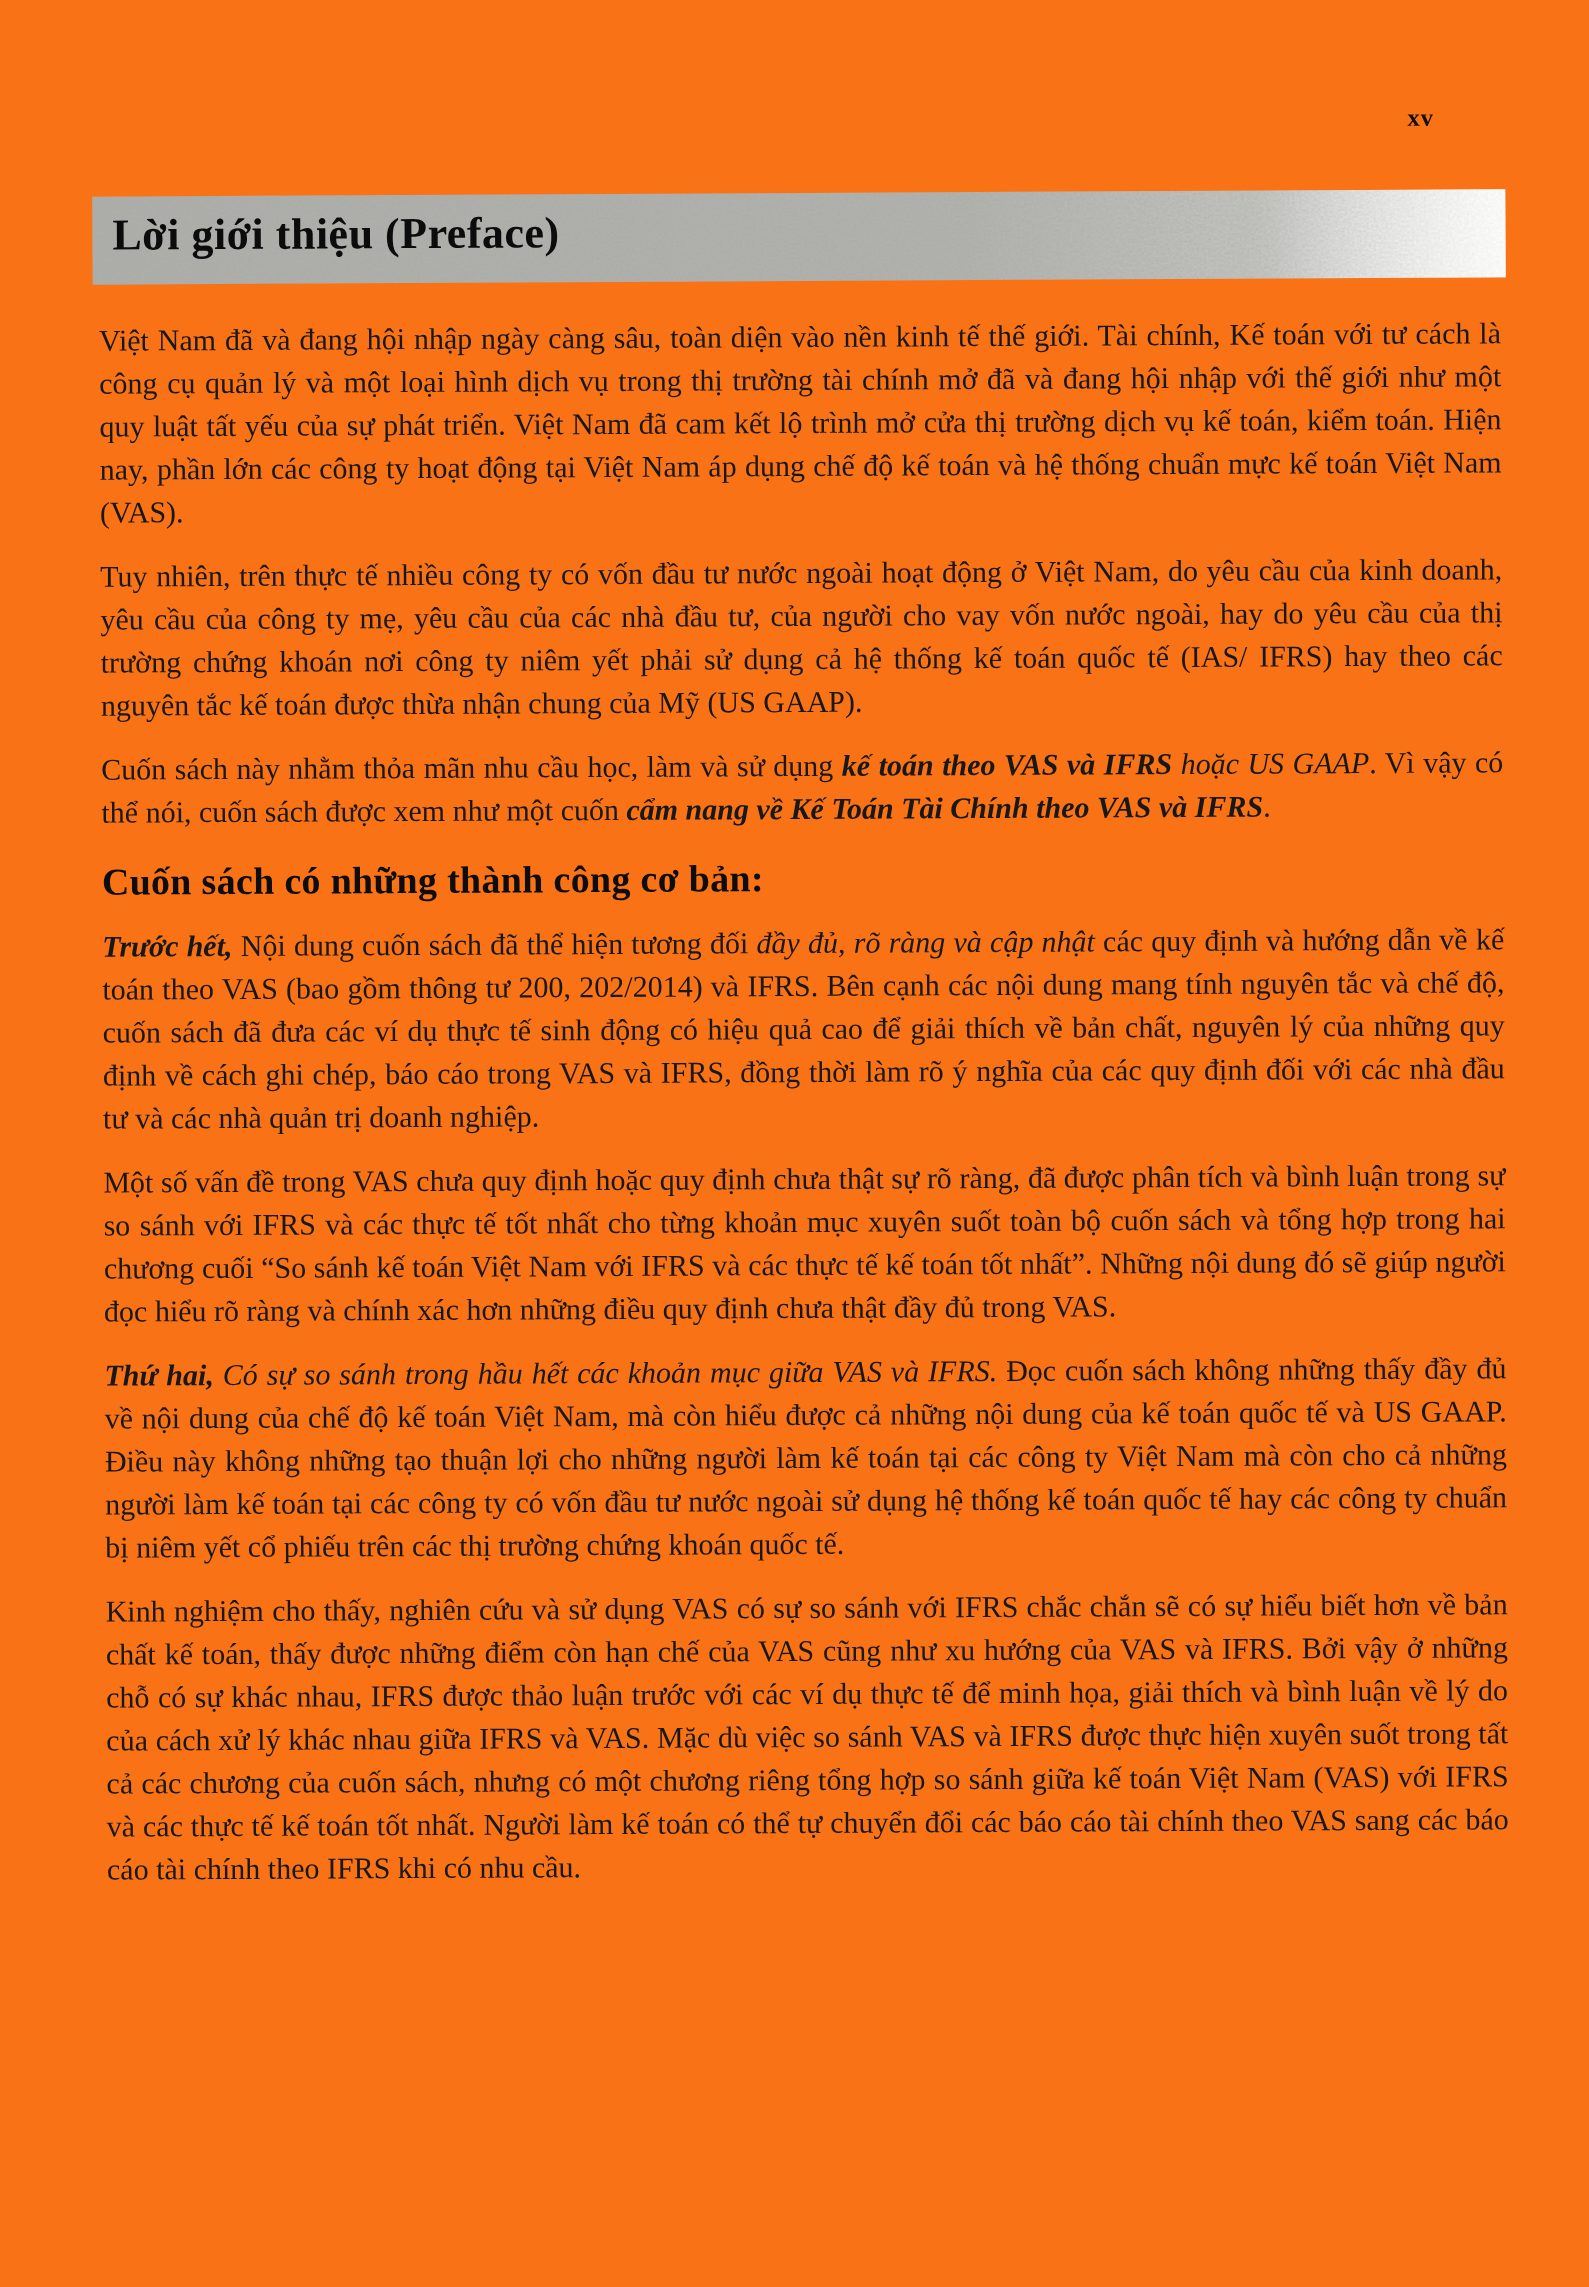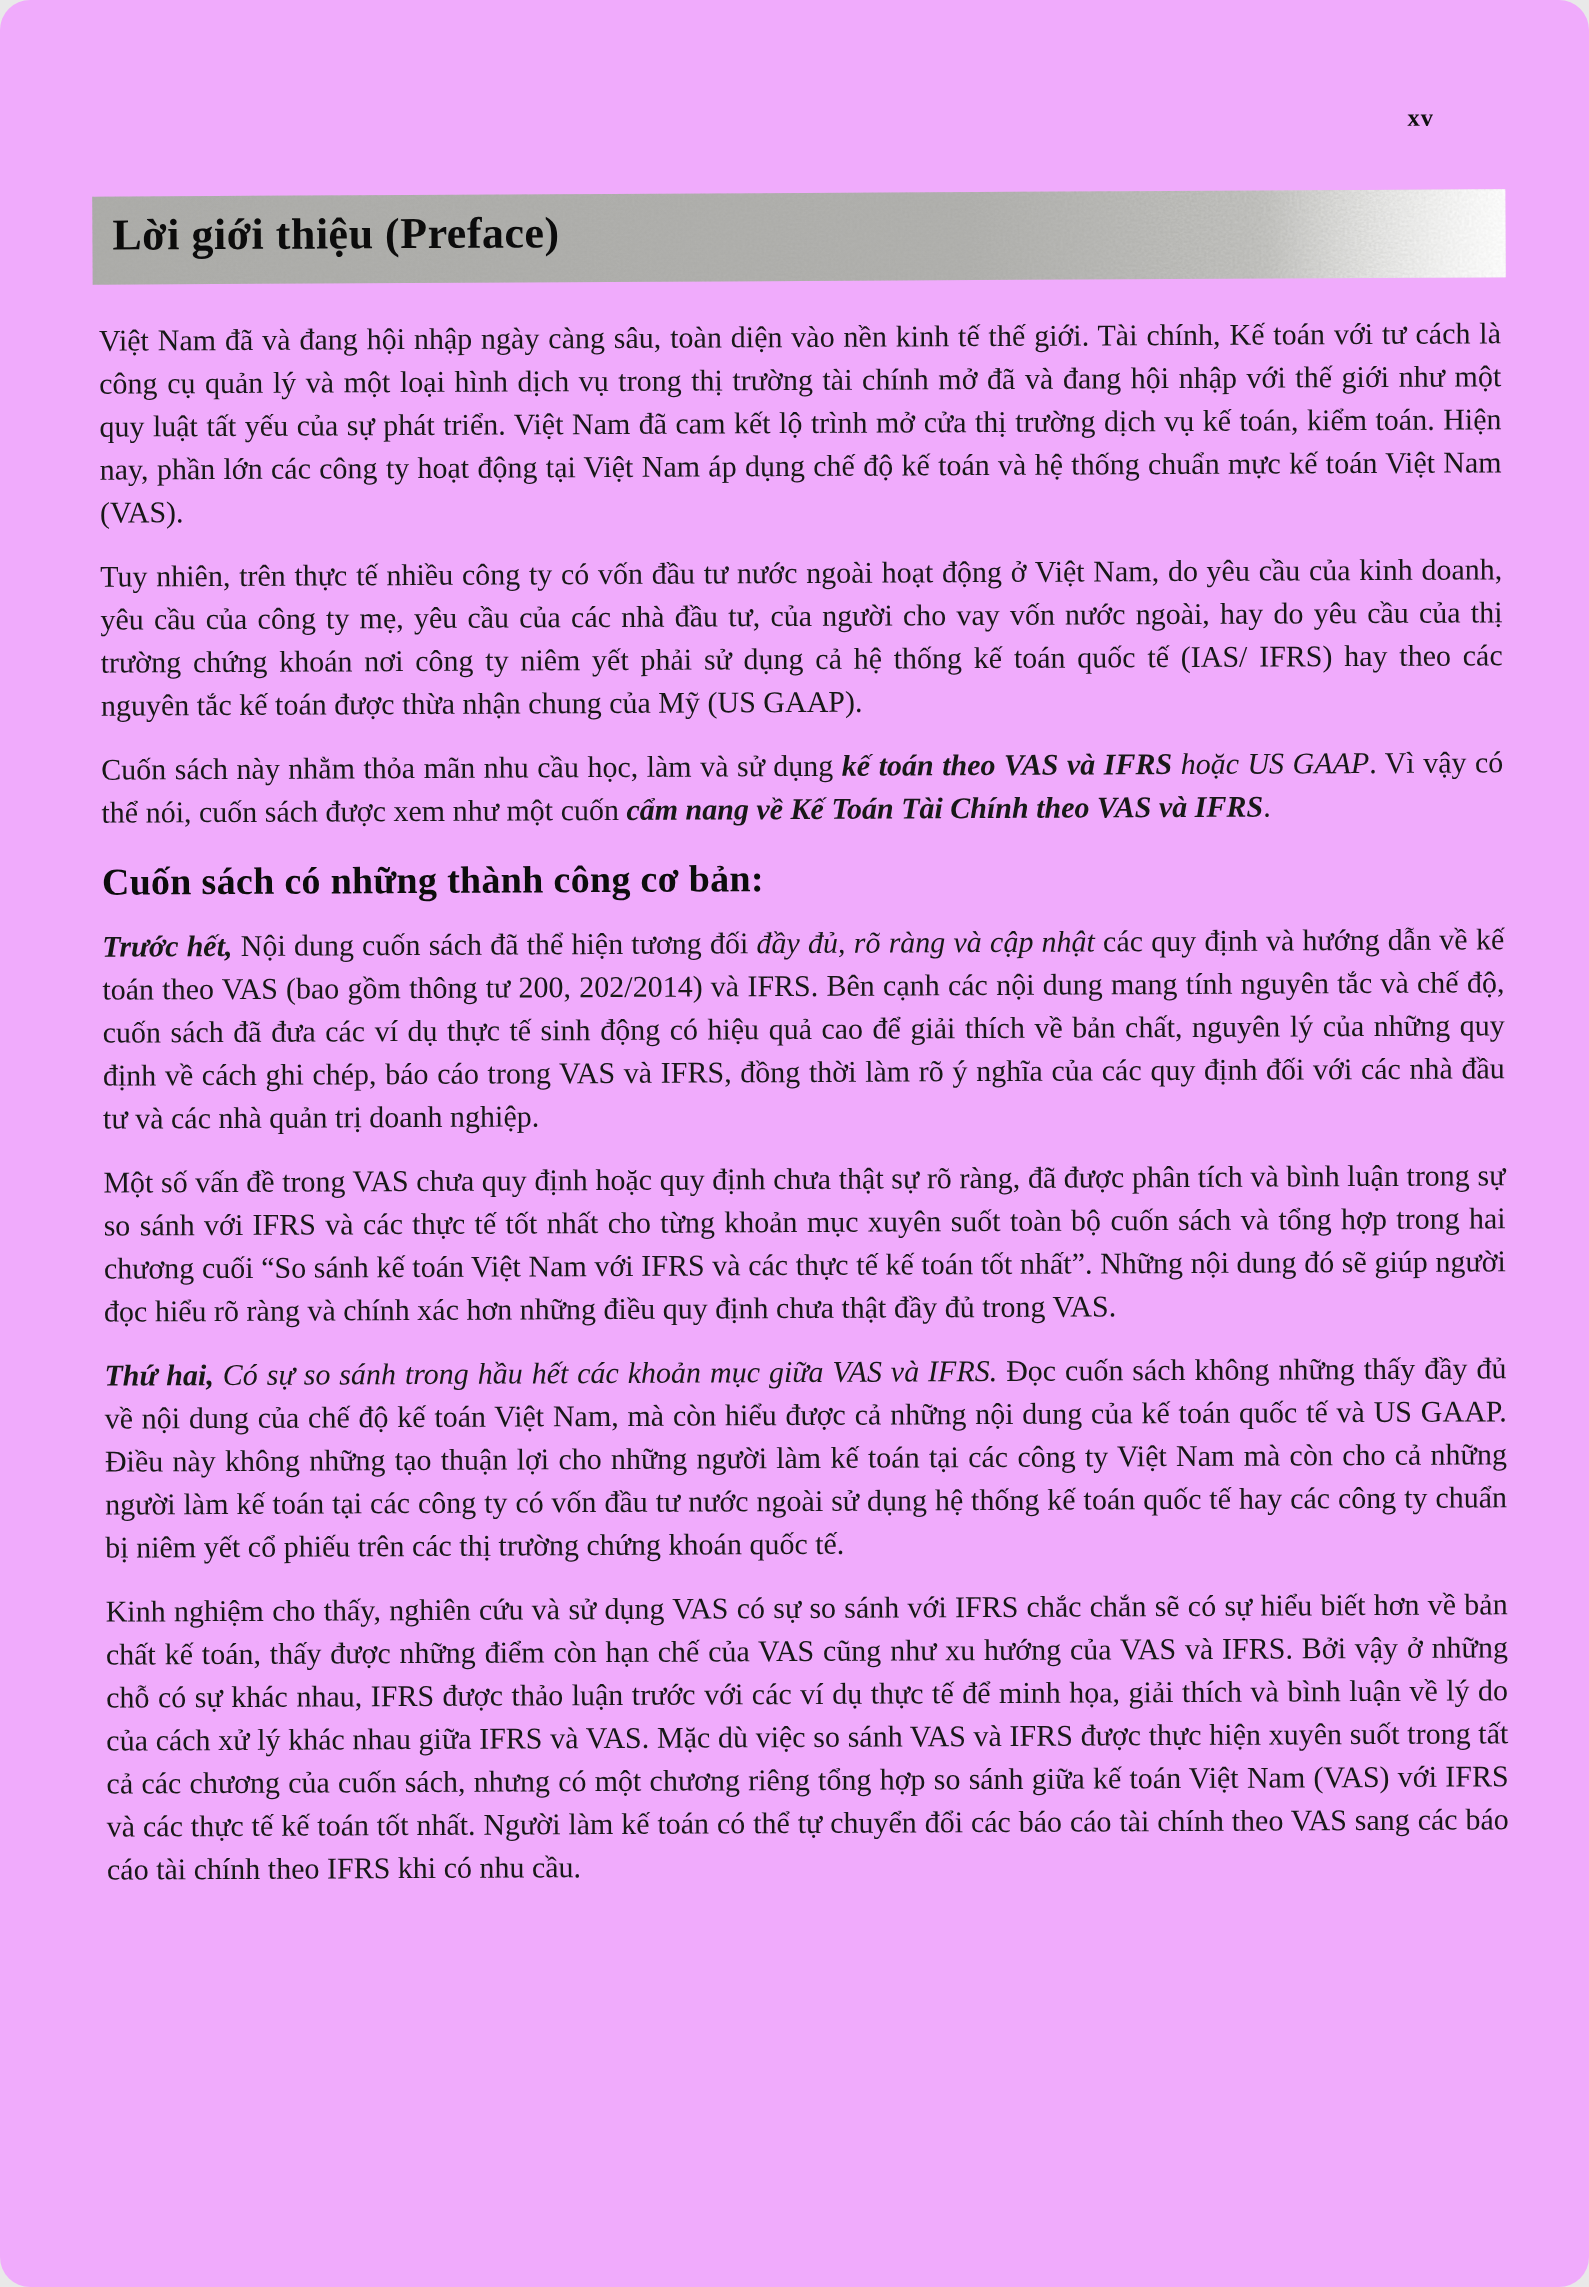--- a/index.html
+++ b/index.html
@@ -55,21 +55,21 @@
     letter-spacing:0.3px;
   }
   .seg-r{font-style:normal;font-weight:normal;}
   .seg-i{font-style:italic;}
   .seg-b{font-weight:bold;}
   .seg-bi{font-weight:bold;font-style:italic;}
 </style>
 </head>
 <body>
 
-<div class="page" style="background: #f0abfc; color: rgb(24, 24, 24); border-radius: 30px;">
+<div class="page" style="background: #f97316; color: rgb(24, 24, 24);">
   <div class="scan-wrap">
 
     <div class="page-number">xv</div>
 
     <div class="banner">
       <svg class="banner-noise" xmlns="http://www.w3.org/2000/svg" preserveAspectRatio="none" viewBox="0 0 1554 97" width="1413" height="88">
         <filter id="grainF" x="0" y="0" width="100%" height="100%">
           <feTurbulence type="fractalNoise" baseFrequency="0.38" numOctaves="3" seed="11" stitchTiles="stitch"></feTurbulence>
           <feColorMatrix type="matrix" values="0 0 0 0 0.38
                     0 0 0 0 0.38

